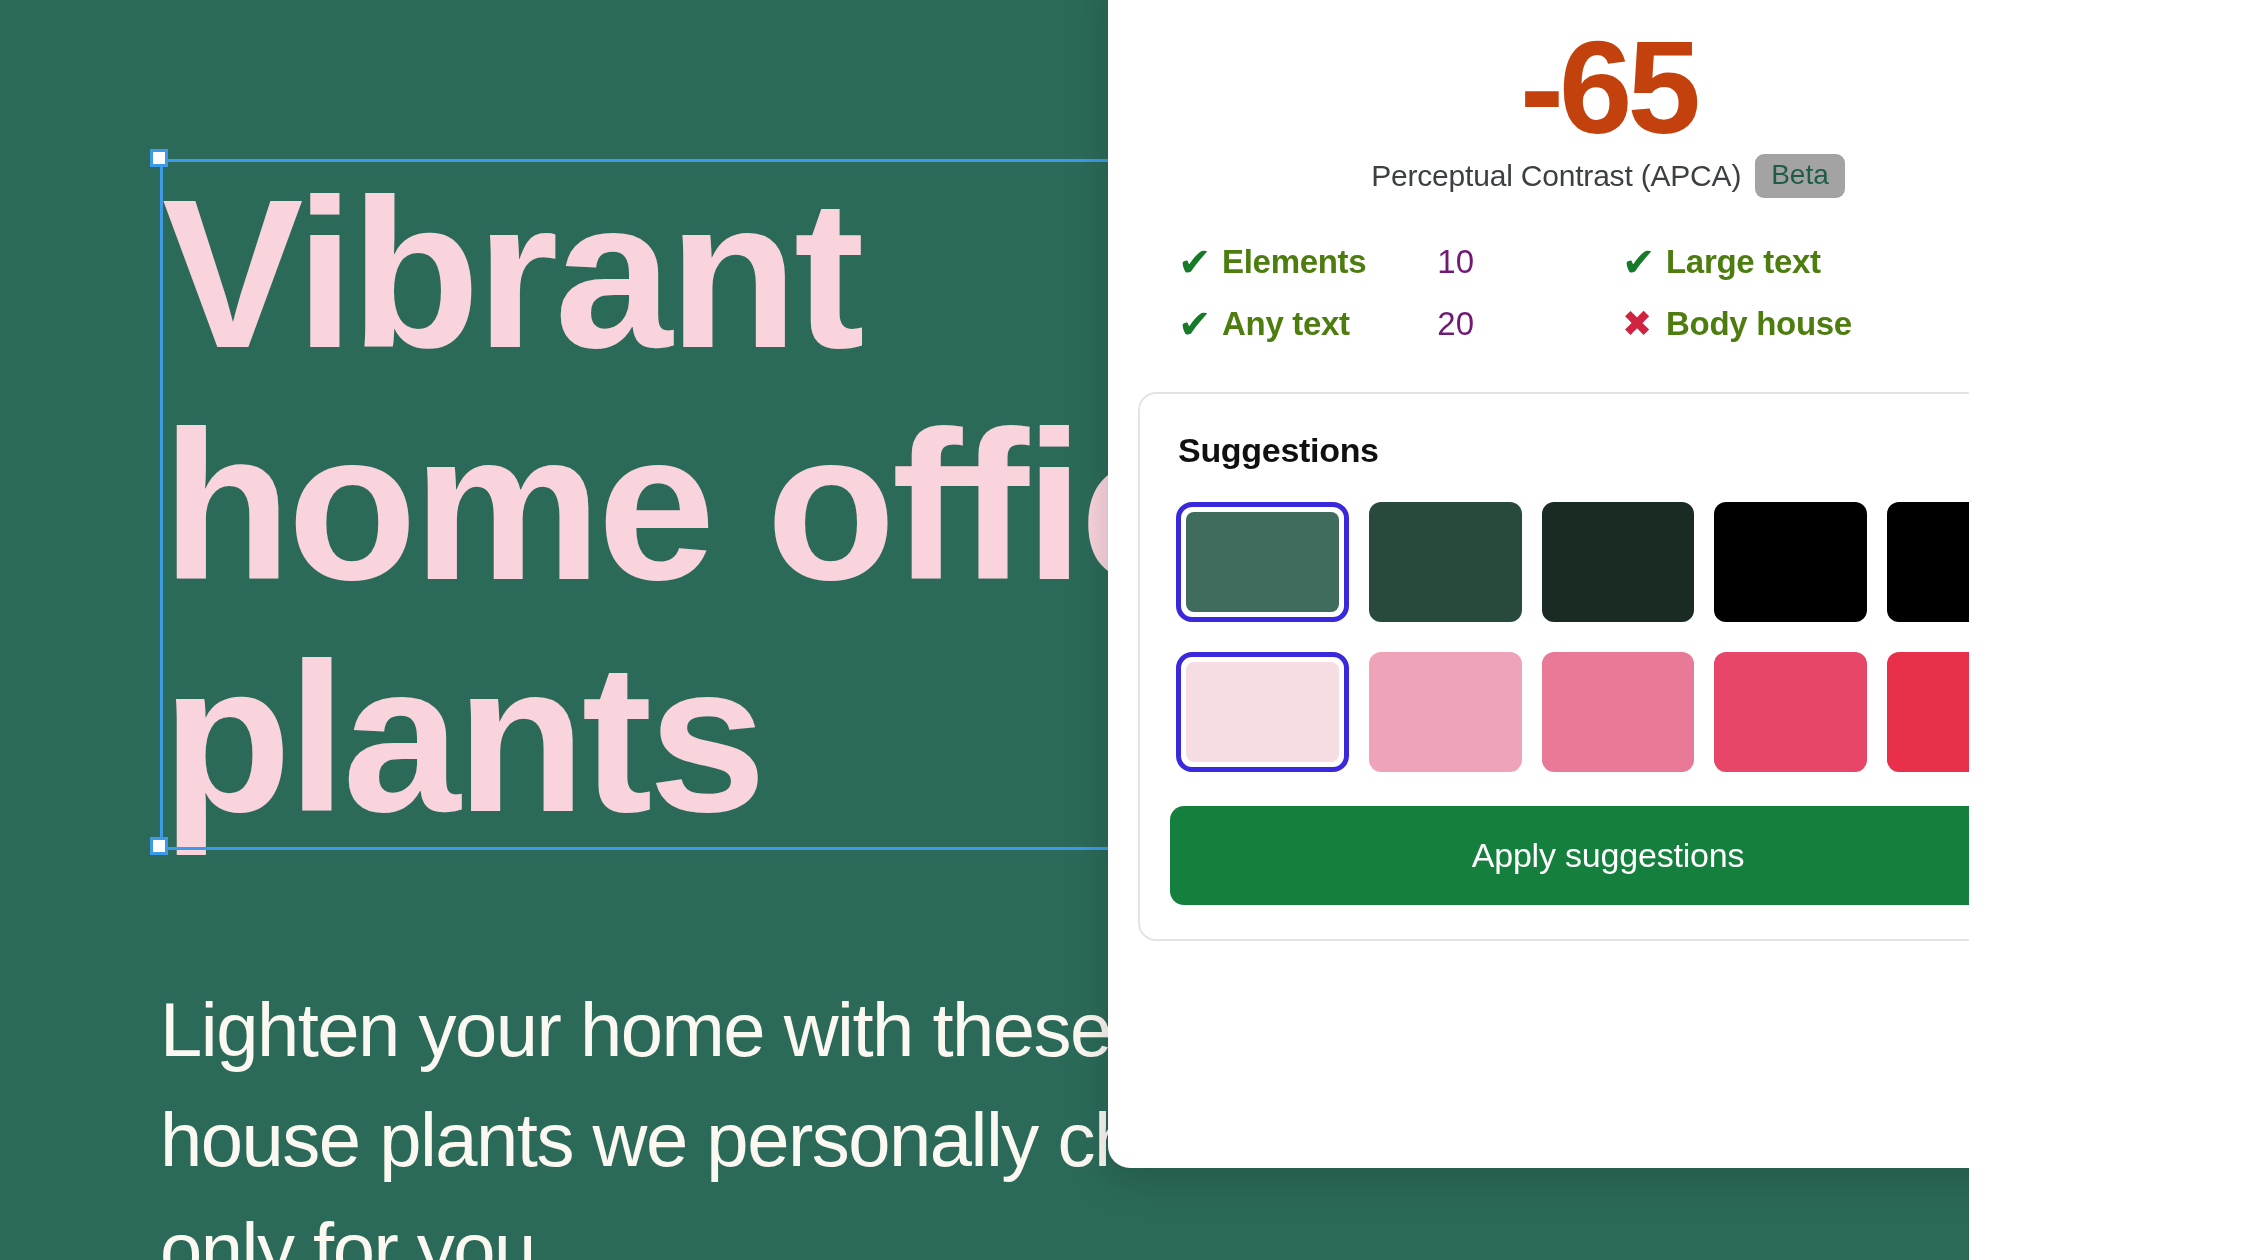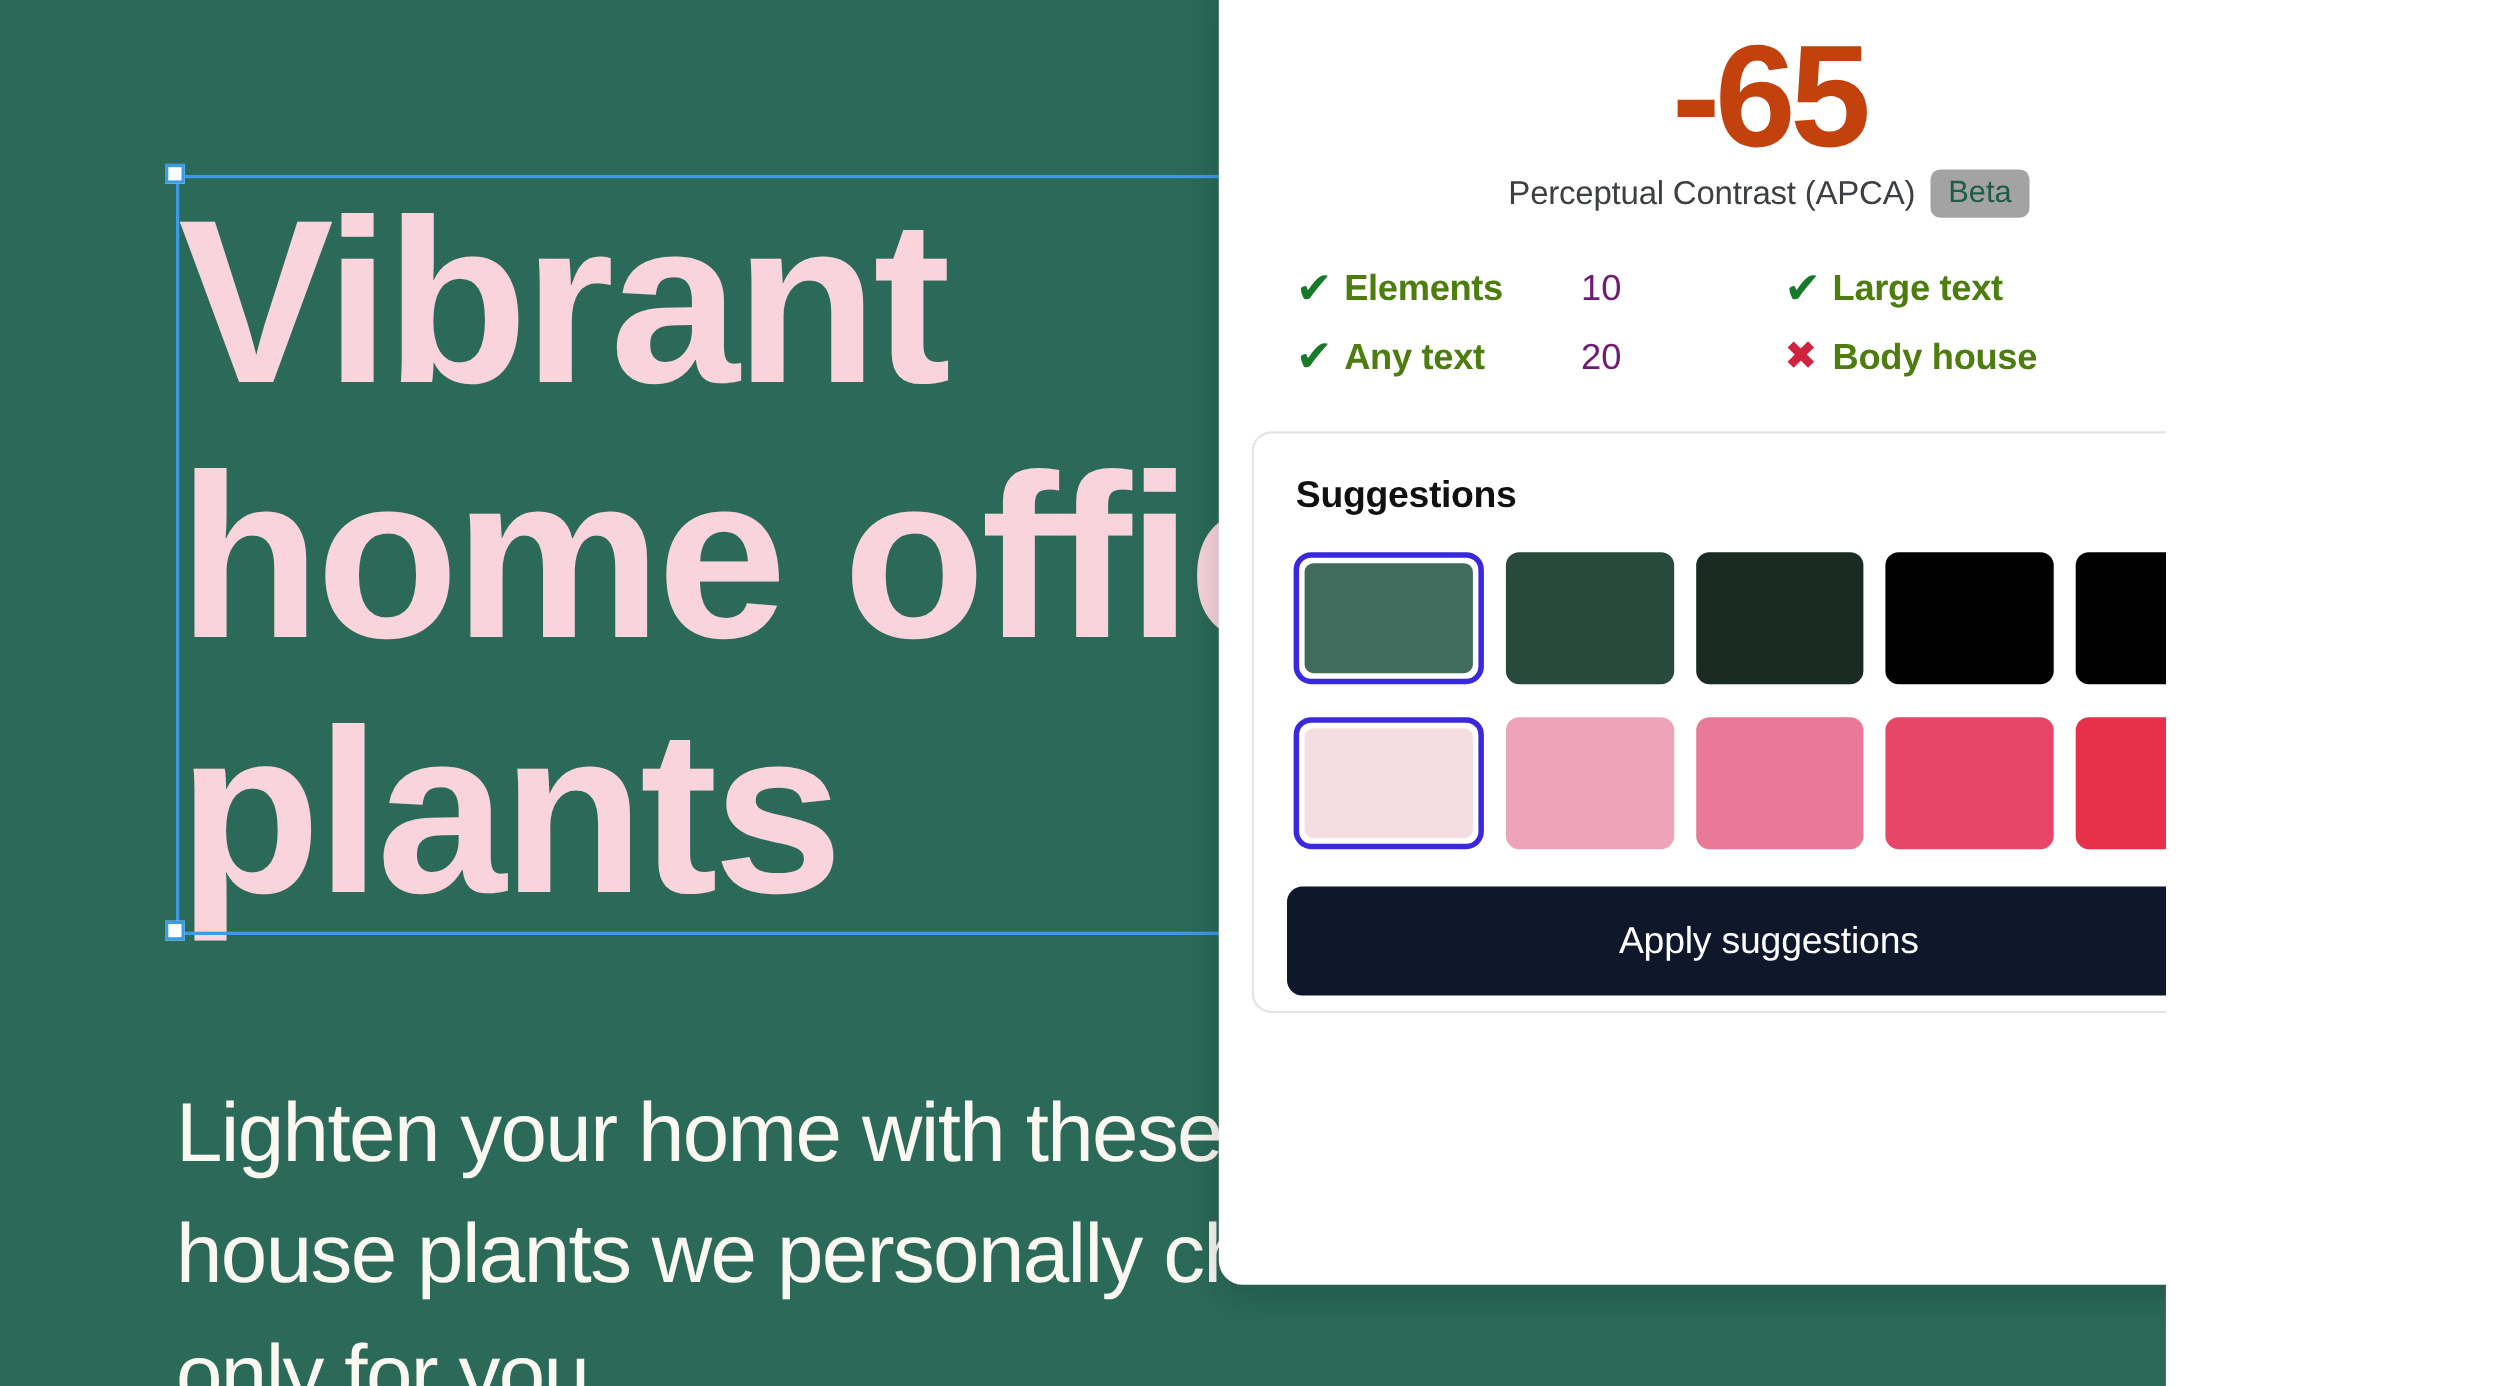--- a/index.html
+++ b/index.html
@@ -176,21 +176,21 @@
     color: #701a75;
     font-family: "Liberation Sans", sans-serif;
   }
   .metric.col-a .metric-value { padding-right: 118px; }
 
   
   #suggestions-card {
     margin: 48px 30px 0 30px;
     border: 2px solid #e4e4e4;
     border-radius: 18px;
-    padding: 26px 30px 14px 30px;
+    padding: 26px 30px 34px 30px;
     box-sizing: border-box;
   }
 
   #suggestions-header {
     display: flex;
     align-items: center;
     justify-content: space-between;
     padding: 8px 8px 0 8px;
   }
 
@@ -235,21 +235,21 @@
     height: 100%;
     border-radius: 8px;
     box-sizing: border-box;
   }
 
   #apply-button {
     display: block;
     width: 100%;
     margin-top: 34px;
     padding: 30px 0;
-    background: #0f172a;
+    background: #15803d;
     color: #ffffff;
     border: none;
     border-radius: 14px;
     font-size: 34px;
     font-family: "Liberation Sans", sans-serif;
     letter-spacing: -0.2px;
     cursor: pointer;
   }
 </style>
 </head>

